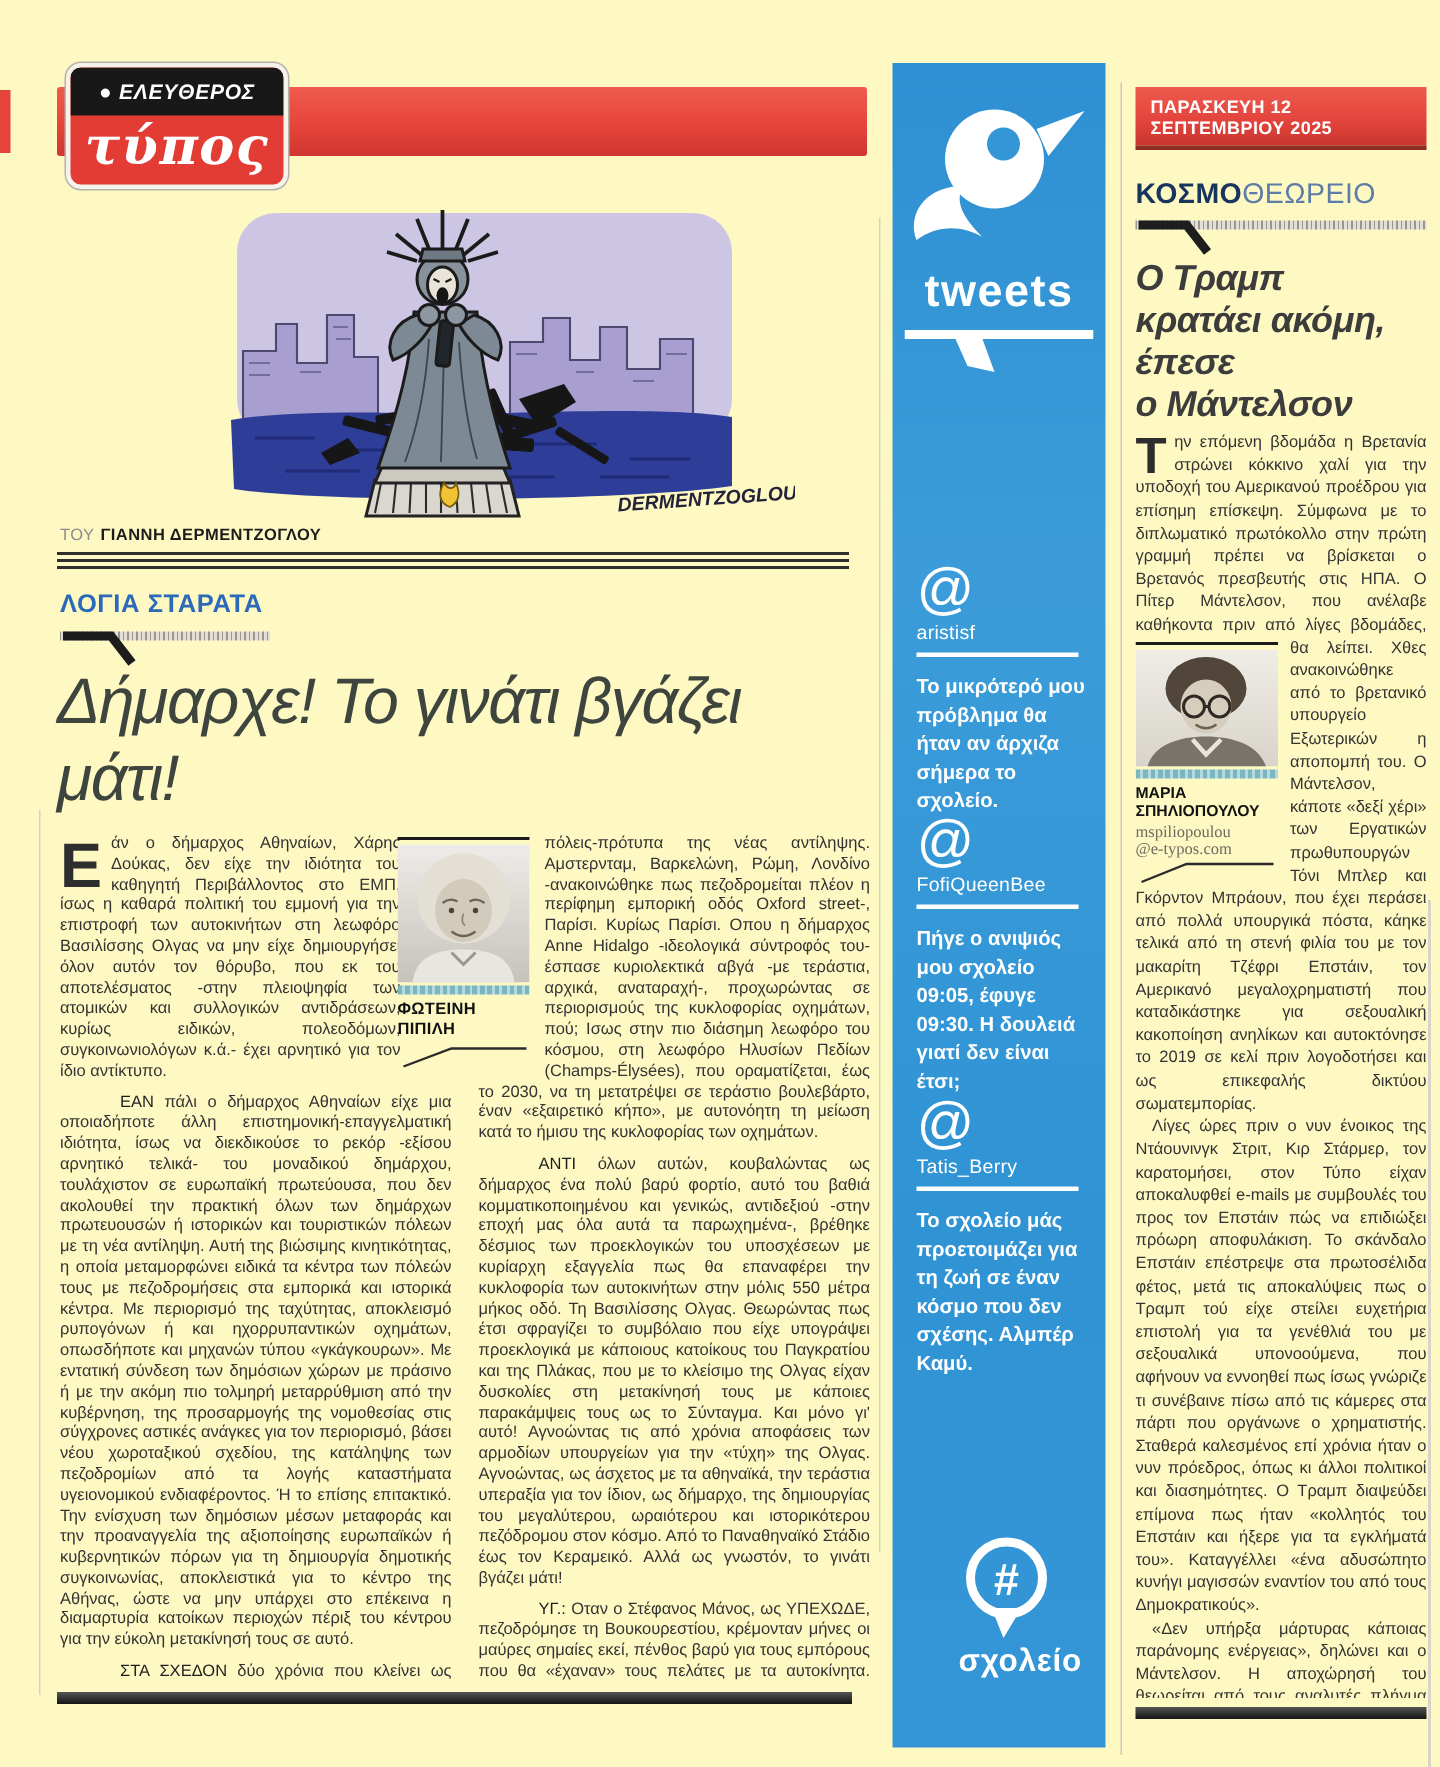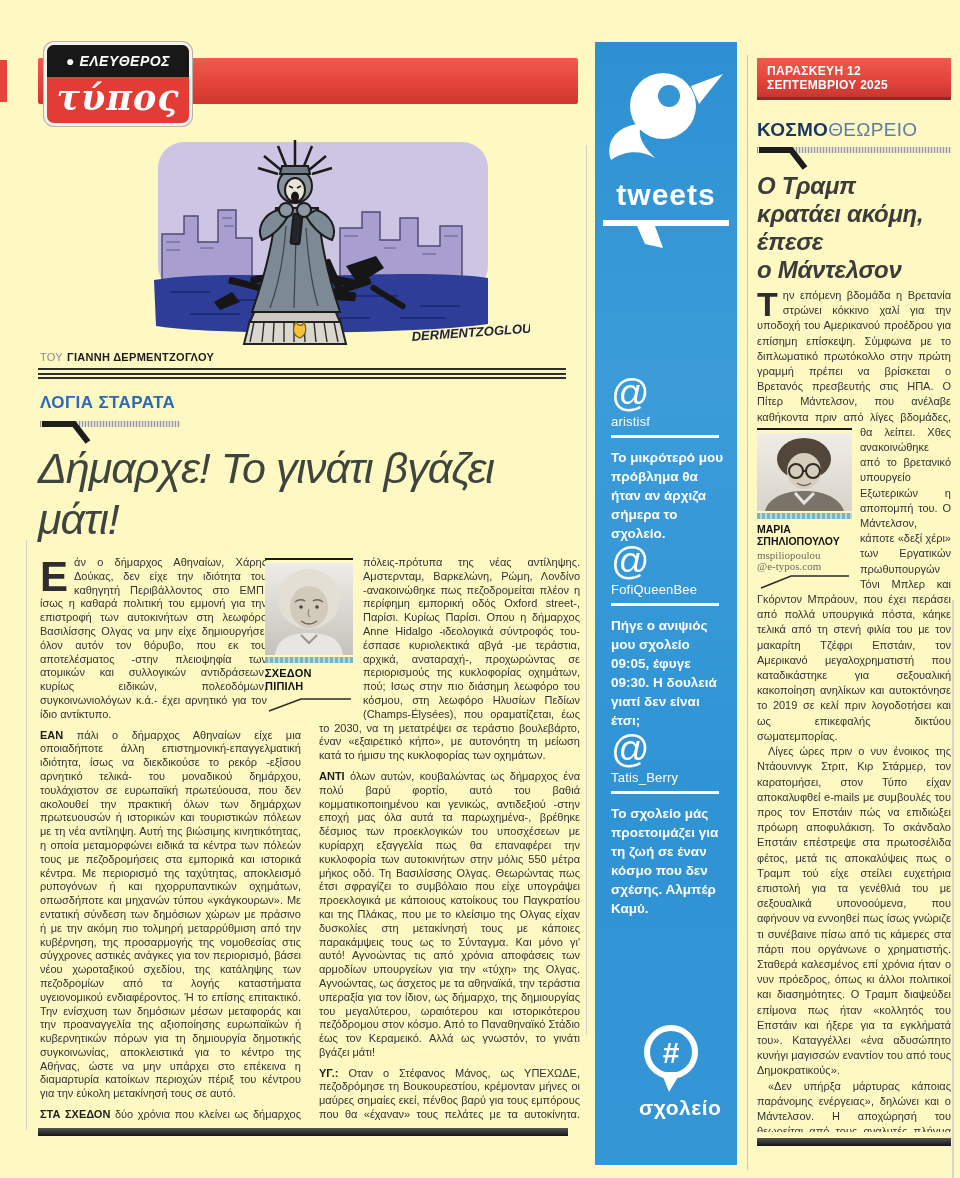--- a/index.html
+++ b/index.html
@@ -30,21 +30,21 @@
   .notch svg{position:absolute;left:0;top:0;}
   .notch-left{left:40px;top:420px;width:140px;}
   .notch-right{left:757px;top:146px;width:194px;}
   
   .headline1{position:absolute;left:38px;top:443px;width:532px;font-size:43px;line-height:51px;
     font-weight:400;font-style:italic;color:#3e443e;letter-spacing:-1px;}
   .body-left{position:absolute;left:40px;top:556px;width:540px;height:566px;overflow:hidden;
     font-size:11px;line-height:13.8px;color:#333;text-align:justify;display:flex;gap:18px;}
   .bcol{width:261px;flex:0 0 261px;}
   .para{margin:0 0 7px 0;}
-  .lead{font-weight:700;color:#1d1d1d;}
+  .lead{font-weight:400;color:#1d1d1d;margin-left:40px;}
   .dropcap1{float:left;font-size:42px;line-height:35px;font-weight:700;color:#2e2e2e;margin:3px 6px 0 0;}
   .dropcap2{float:left;font-size:34px;line-height:28px;font-weight:700;color:#2e2e2e;margin:2px 5px 0 0;}
   .col1-spacer{float:right;width:34px;height:150px;}
   .pipili-block{float:left;width:88px;margin:2px 10px 4px -54px;}
   .maria-block{float:left;width:95px;margin:3px 8px 2px 0;}
   .photo-rule{height:2px;background:#1b1b1b;margin-bottom:3px;}
   .teal-strip{height:6px;margin:2px 0 4px 0;
     background:repeating-linear-gradient(90deg,#7ab5c0 0 3px,#b3d8de 3px 5px);}
   .byline{font-weight:700;font-size:11px;line-height:13px;color:#111;letter-spacing:.2px;}
   .byline-small{font-weight:700;font-size:10.5px;line-height:12.5px;color:#111;}
@@ -192,21 +192,21 @@
             <ellipse cx="44" cy="44" rx="19" ry="21" fill="#d2cabb"></ellipse>
             <path d="M30 39 q5 -4 10 -1 M48 38 q5 -3 10 1" stroke="#6b6459" stroke-width="1.5" fill="none"></path>
             <circle cx="36" cy="44" r="1.8" fill="#4a453d"></circle>
               <circle cx="52" cy="44" r="1.8" fill="#4a453d"></circle>
             <path d="M44 46 q-2 6 1 8" stroke="#8d8579" stroke-width="1.2" fill="none"></path>
             <path d="M36 58 q8 6 16 0" stroke="#6b6459" stroke-width="1.5" fill="none"></path>
             <path d="M10 92 C12 76 24 70 44 70 C64 70 76 76 78 92 Z" fill="#e8e6e0"></path>
             <path d="M36 72 L44 80 L52 72" stroke="#9a968e" stroke-width="2" fill="none"></path>
           </svg>
           <span class="teal-strip" style="display:block;"></span>
-          <span class="byline" style="display:block;">ΣΧΕΔΟΝ ΠΙΠΙΛΗ</span>
+          <span class="byline" style="display:block;">ΦΩΤΕΙΝΗ ΠΙΠΙΛΗ</span>
           <svg width="88" height="20" viewBox="0 0 88 20" style="display:block;">
             <path d="M4 18 L36 6 H86" stroke="#2b2b2b" stroke-width="1.6" fill="none"></path>
           </svg>
         </span>
         <span>πόλεις-πρότυπα της νέας αντίληψης. Αμστερνταμ, Βαρκελώνη, Ρώμη, Λονδίνο -ανακοινώθηκε πως πεζοδρομείται πλέον η περίφημη εμπορική οδός Oxford street-, Παρίσι. Κυρίως Παρίσι. Οπου η δήμαρχος Anne Hidalgo -ιδεολογικά σύντροφός του- έσπασε κυριολεκτικά αβγά -με τεράστια, αρχικά, αναταραχή-, προχωρώντας σε περιορισμούς της κυκλοφορίας οχημάτων, πού; Ισως στην πιο διάσημη λεωφόρο του κόσμου, στη λεωφόρο Ηλυσίων Πεδίων (Champs-Élysées), που οραματίζεται, έως το 2030, να τη μετατρέψει σε τεράστιο βουλεβάρτο, έναν «εξαιρετικό κήπο», με αυτονόητη τη μείωση κατά το ήμισυ της κυκλοφορίας των οχημάτων.</span>
       </div>
       <div class="para">
         <span class="lead">ΑΝΤΙ</span><span> όλων αυτών, κουβαλώντας ως δήμαρχος ένα πολύ βαρύ φορτίο, αυτό του βαθιά κομματικοποιημένου και γενικώς, αντιδεξιού -στην εποχή μας όλα αυτά τα παρωχημένα-, βρέθηκε δέσμιος των προεκλογικών του υποσχέσεων με κυρίαρχη εξαγγελία πως θα επαναφέρει την κυκλοφορία των αυτοκινήτων στην μόλις 550 μέτρα μήκος οδό. Τη Βασιλίσσης Ολγας. Θεωρώντας πως έτσι σφραγίζει το συμβόλαιο που είχε υπογράψει προεκλογικά με κάποιους κατοίκους του Παγκρατίου και της Πλάκας, που με το κλείσιμο της Ολγας είχαν δυσκολίες στη μετακίνησή τους με κάποιες παρακάμψεις τους ως το Σύνταγμα. Και μόνο γι' αυτό! Αγνοώντας τις από χρόνια αποφάσεις των αρμοδίων υπουργείων για την «τύχη» της Ολγας. Αγνοώντας, ως άσχετος με τα αθηναϊκά, την τεράστια υπεραξία για τον ίδιον, ως δήμαρχο, της δημιουργίας του μεγαλύτερου, ωραιότερου και ιστορικότερου πεζόδρομου στον κόσμο. Από το Παναθηναϊκό Στάδιο έως τον Κεραμεικό. Αλλά ως γνωστόν, το γινάτι βγάζει μάτι!</span>
       </div>
       <div class="para">

